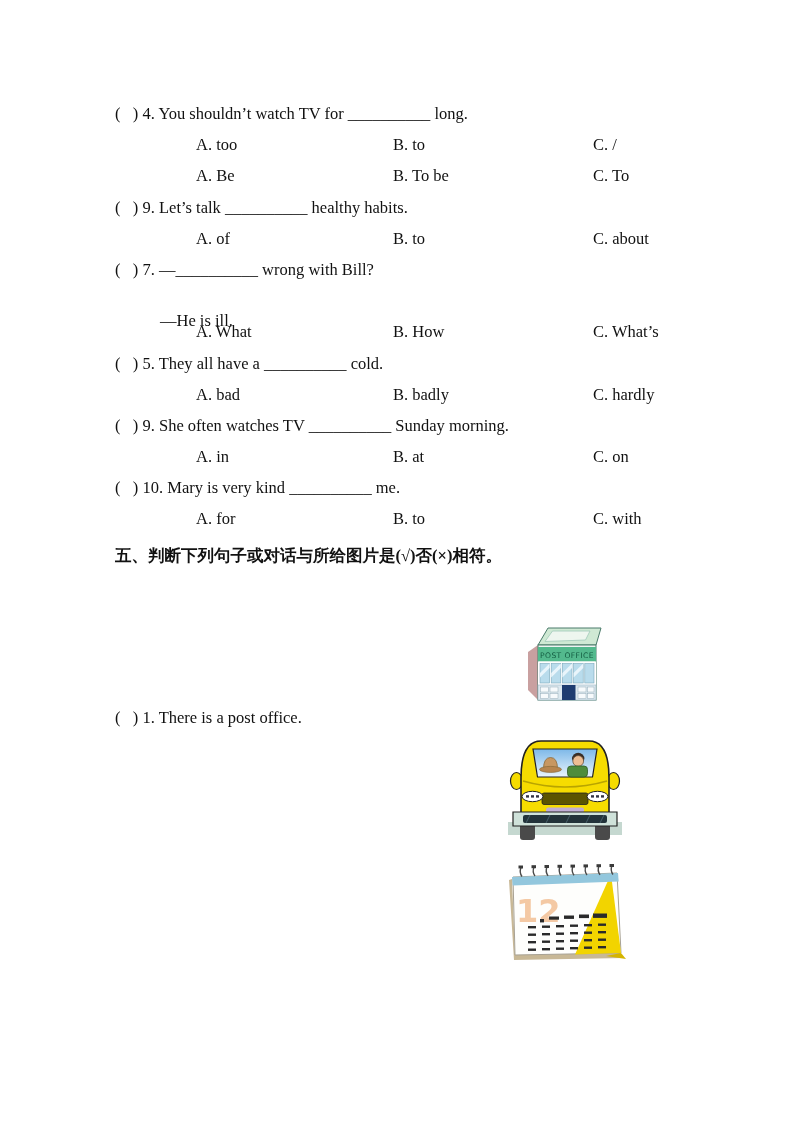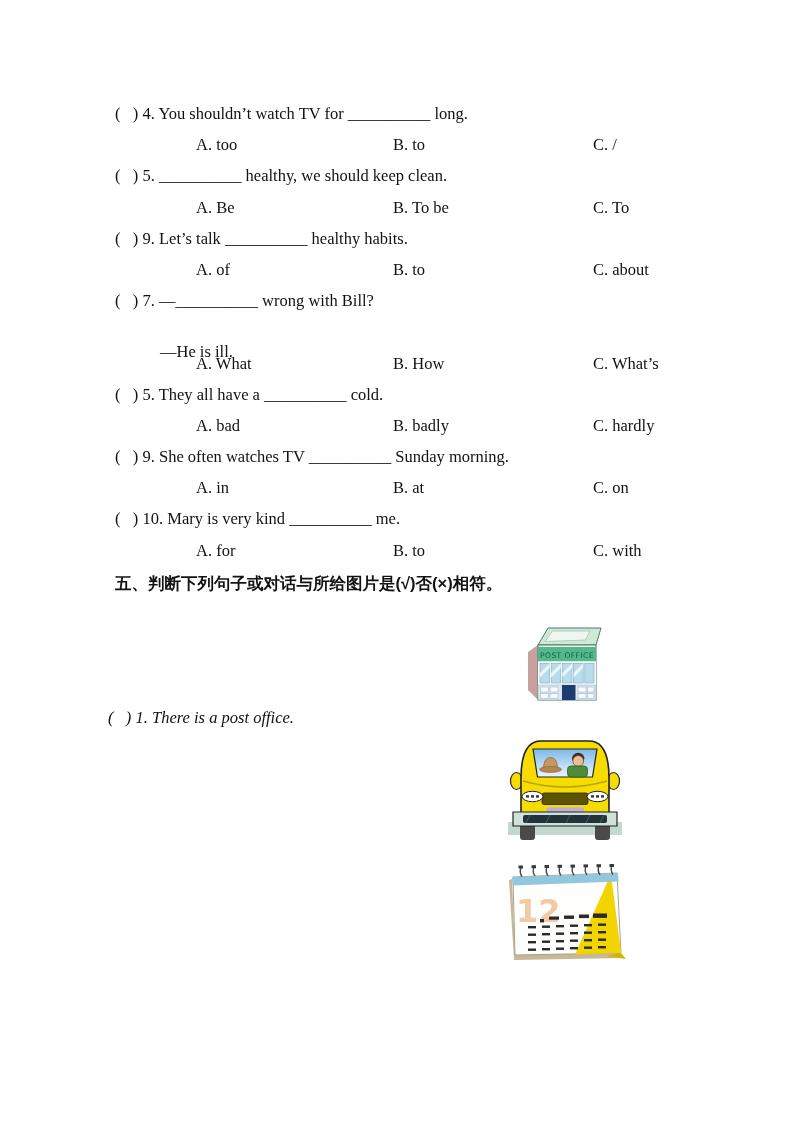--- a/index.html
+++ b/index.html
@@ -17,26 +17,26 @@
   .mc-block { position:absolute; top:98px; left:0; width:100%; }
   .row { position:relative; height:31.2px; line-height:31.2px; }
   .row span { white-space:pre; }
   .stem span { position:absolute; left:115px; }
   .stem2 span { position:absolute; left:160px;margin-top:20px; }
   .opts span { position:absolute;margin-left:28px; }
   .col-a { left:168px; }
   .col-b { left:365px; }
   .col-c { left:565px; }
   .s5-header {
-    position:absolute; top:570px; left:115px;
+    position:absolute; top:543px; left:115px;
     line-height:26px; font-weight:bold; white-space:pre;
-    font-family:Liberation Sans, sans-serif;
+    font-family:Liberation Serif, serif;
   }
   .stmt {
-    position:absolute; left:108px; line-height:26px; white-space:pre;font-style:italic;
+    position:absolute; left:115px; line-height:26px; white-space:pre;
   }
   .stmt1 { top:705px; }
   .stmt2 { top:829px; }
   .stmt3 { top:953px; }
   .img-postoffice { position:absolute; left:525px; top:624px; width:78px; height:84px; }
   .img-taxi       { position:absolute; left:506px; top:736px; width:118px; height:108px; }
   .img-calendar   { position:absolute; left:504px; top:864px; width:126px; height:101px; }
 </style>
 </head>
 <body>
@@ -47,23 +47,20 @@
 
     <div class="row stem">
       <span>(   ) 4. You shouldn’t watch TV for __________ long.</span>
     </div>
     <div class="row opts">
       <span class="col-a">A. too</span>
       <span class="col-b">B. to</span>
       <span class="col-c">C. /</span>
     </div>
 
-    <div class="row stem">
-      <span>(   ) 5. __________ healthy, we should keep clean.</span>
-    </div>
     <div class="row opts">
       <span class="col-a">A. Be</span>
       <span class="col-b">B. To be</span>
       <span class="col-c">C. To</span>
     </div>
 
     <div class="row stem">
       <span>(   ) 9. Let’s talk __________ healthy habits.</span>
     </div>
     <div class="row opts">

